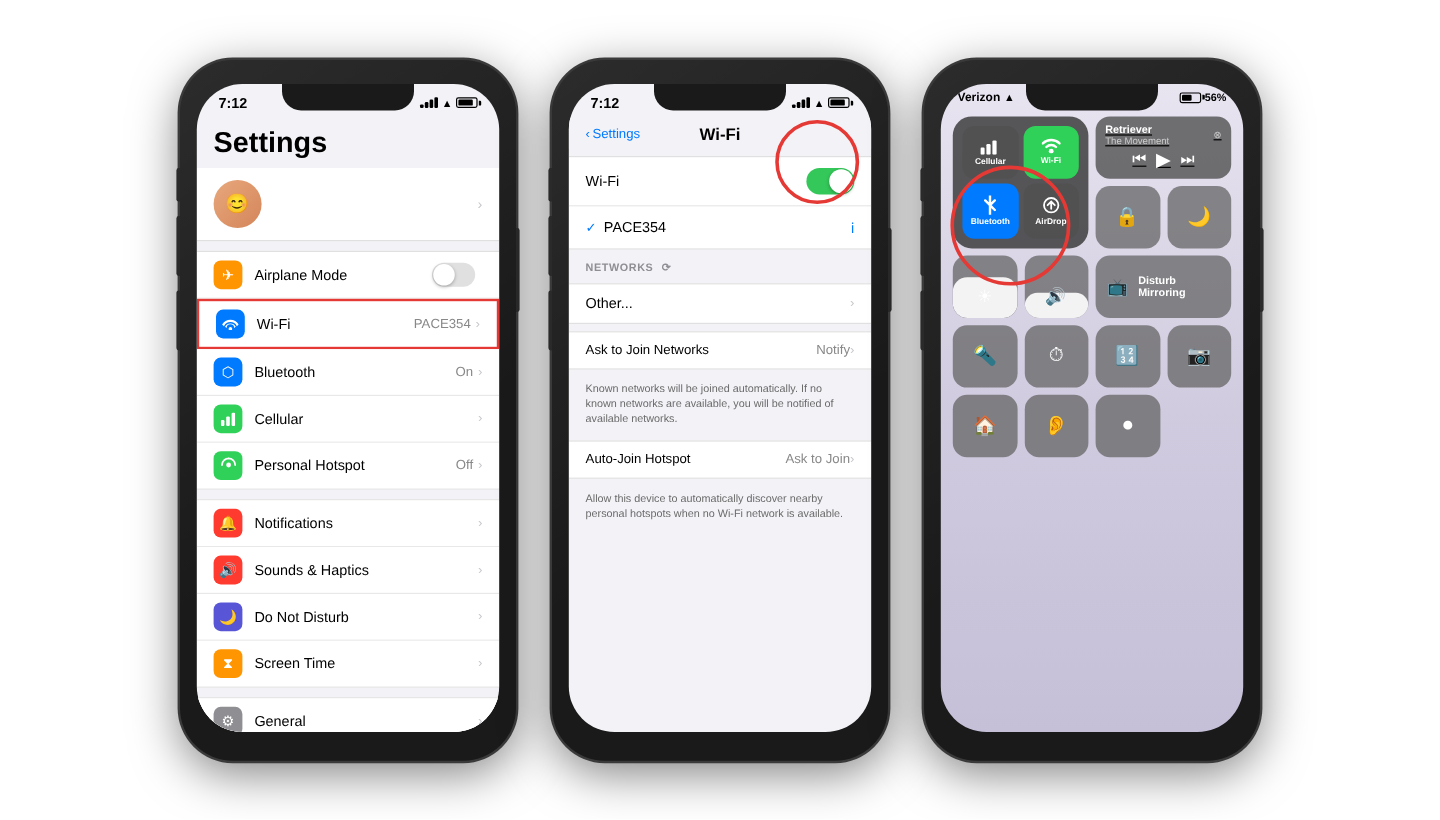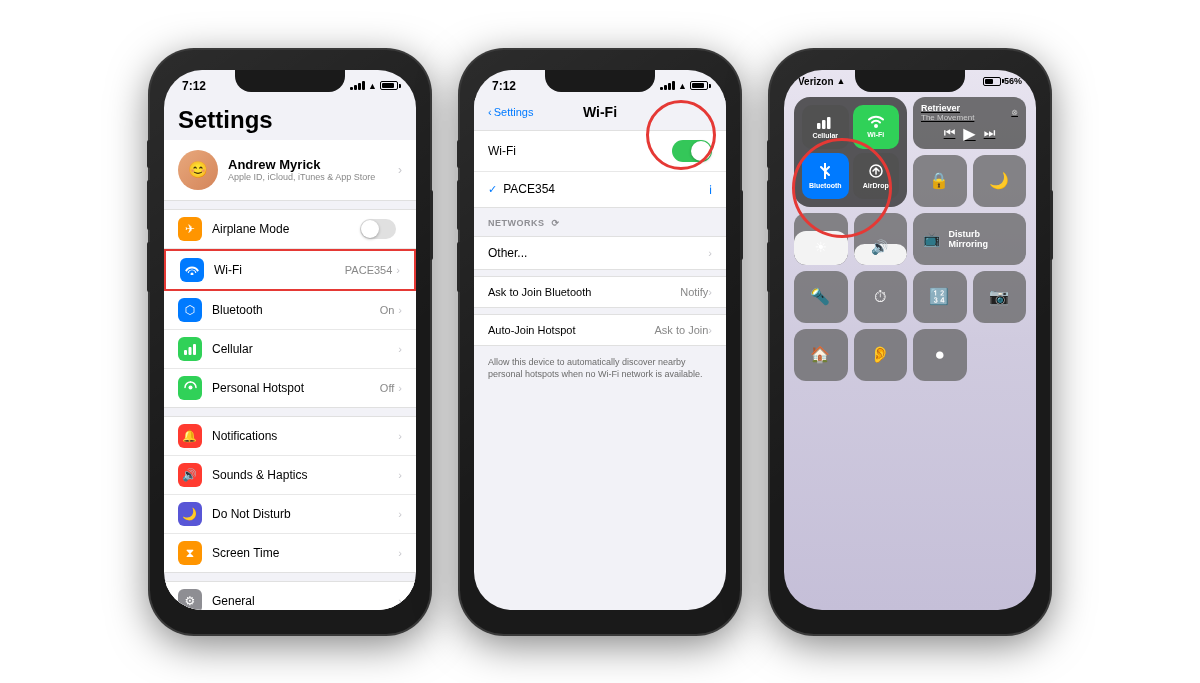--- a/index.html
+++ b/index.html
@@ -351,24 +351,20 @@
           <div class="battery-fill" style="width:85%;"></div>
         </div>
       </div>
     </div>
 
     <div class="settings-content">
       <div class="settings-title">Settings</div>
 
       <div class="profile-row">
         <div class="avatar">😊</div>
-        <div class="profile-info">
-          <div class="name">Andrew Myrick</div>
-          <div class="sub">Apple ID, iCloud, iTunes &amp; App Store</div>
-        </div>
         <span class="chevron">›</span>
       </div>
 
       <div class="settings-group">
 
         <div class="settings-row">
           <div class="row-icon" style="background:#ff9500;">✈</div>
           <span class="row-label">Airplane Mode</span>
           <div class="toggle-small">
               <div class="knob"></div>
@@ -509,25 +505,26 @@
       </div>
       <div class="wifi-group">
         <div class="wifi-row">
           <span class="wifi-row-label">Other...</span>
           <span class="wifi-chevron">›</span>
         </div>
       </div>
 
       <div class="wifi-group">
         <div class="wifi-row">
-          <span class="wifi-section-label">Ask to Join Bluetooth</span>
+          <span class="wifi-section-label">Ask to Join Networks</span>
           <span class="wifi-row-value">Notify</span>
           <span class="wifi-chevron">›</span>
         </div>
       </div>
+      <div class="wifi-info-text">Known networks will be joined automatically. If no known networks are available, you will be notified of available networks.</div>
 
       <div class="wifi-group">
         <div class="wifi-row">
           <span class="wifi-section-label">Auto-Join Hotspot</span>
           <span class="wifi-row-value">Ask to Join</span>
           <span class="wifi-chevron">›</span>
         </div>
       </div>
       <div class="wifi-info-text">Allow this device to automatically discover nearby personal hotspots when no Wi-Fi network is available.</div>
     </div>

